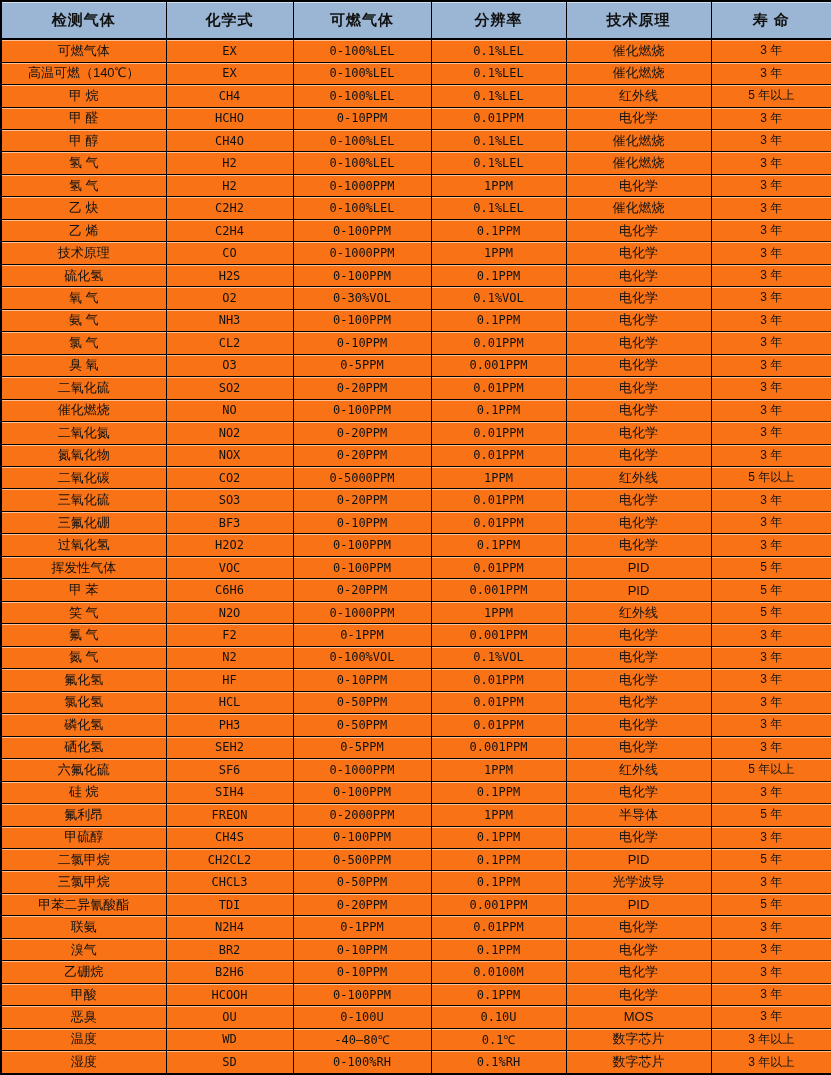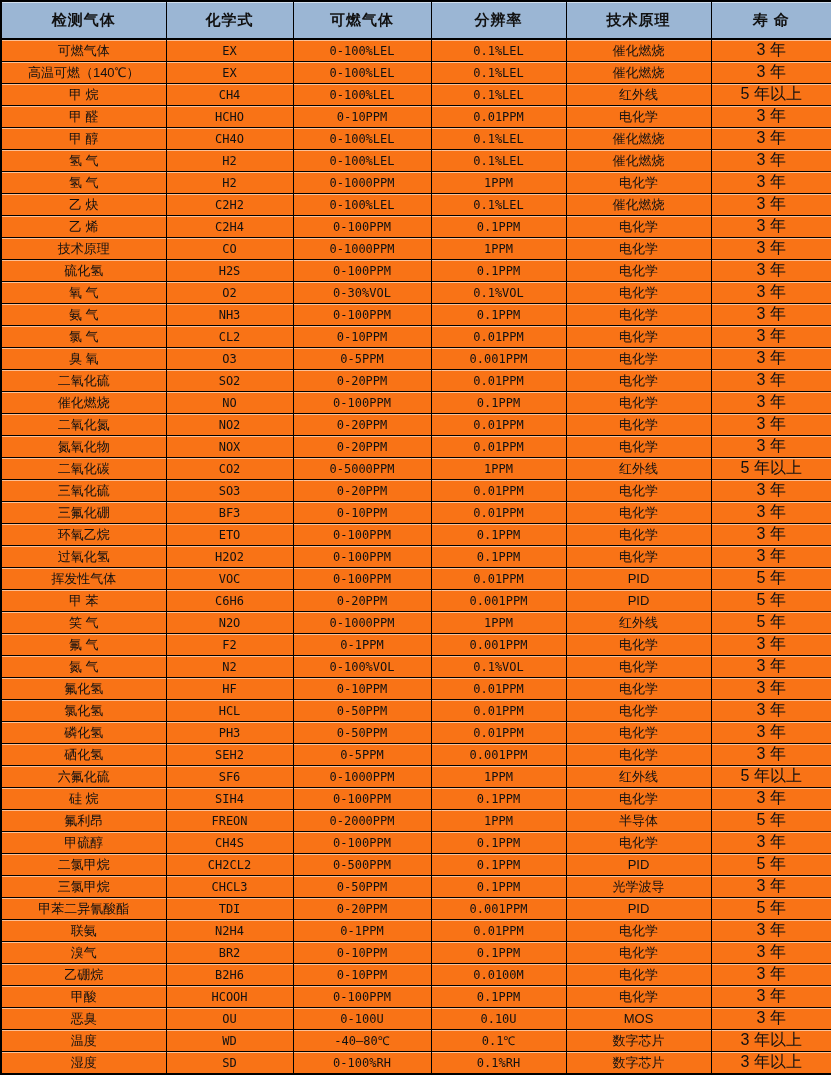--- a/index.html
+++ b/index.html
@@ -45,21 +45,21 @@
   }
   tbody tr {
     background: #f97316;
   }
   td { font-size: 13px; }
   
   td.c1, td.c2, td.c3 {
     font-family: "DejaVu Sans Mono", "Liberation Mono", monospace;
     font-size: 12px;
   }
-  td.c5 { font-size: 16px; }
+  td.c5 { font-size: 12px; }
 </style>
 </head>
 <body>
 
 <table class="spec">
   <colgroup>
     <col class="c0">
       <col class="c1">
       <col class="c2">
       <col class="c3">
@@ -247,28 +247,20 @@
       </tr>
       <tr>
         <td class="c0">三氟化硼</td>
         <td class="c1">BF3</td>
         <td class="c2">0-10PPM</td>
         <td class="c3">0.01PPM</td>
         <td class="c4">电化学</td>
         <td class="c5">3 年</td>
       </tr>
       <tr>
-        <td class="c0">环氧乙烷</td>
-        <td class="c1">ETO</td>
-        <td class="c2">0-100PPM</td>
-        <td class="c3">0.1PPM</td>
-        <td class="c4">电化学</td>
-        <td class="c5">3 年</td>
-      </tr>
-      <tr>
         <td class="c0">过氧化氢</td>
         <td class="c1">H2O2</td>
         <td class="c2">0-100PPM</td>
         <td class="c3">0.1PPM</td>
         <td class="c4">电化学</td>
         <td class="c5">3 年</td>
       </tr>
       <tr>
         <td class="c0">挥发性气体</td>
         <td class="c1">VOC</td>

